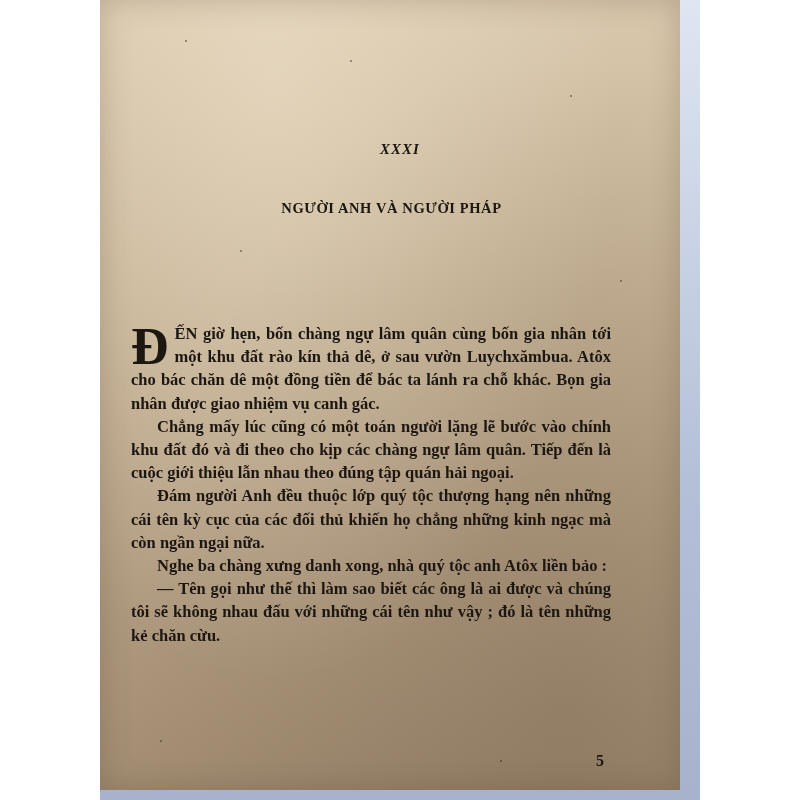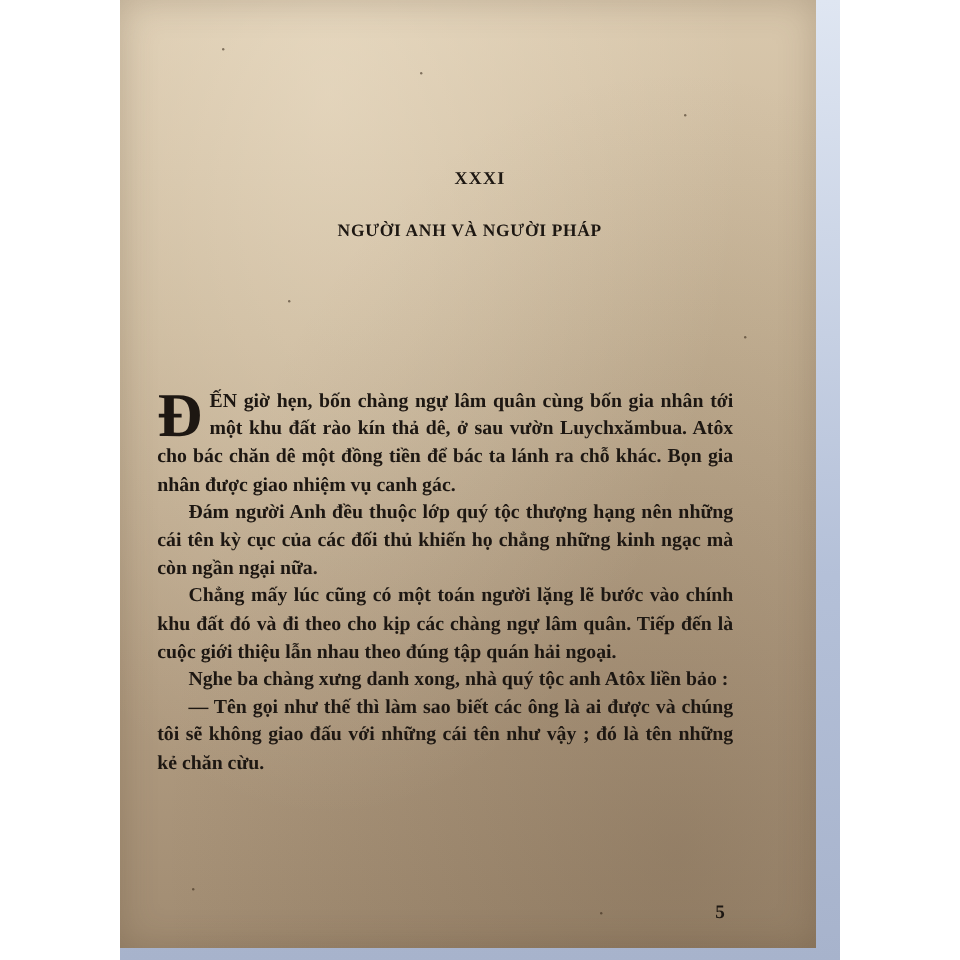--- a/index.html
+++ b/index.html
@@ -42,24 +42,25 @@
       position: absolute;
       top: 141px;
       left: 0;
       width: 100%;
       text-align: center;
       padding-left: 20px;
       box-sizing: border-box;
       font-weight: bold;
       font-size: 15px;
       letter-spacing: 1px;
+      font-style: italic;
     }
     .chapter-title {
       position: absolute;
-      top: 185px;
+      top: 200px;
       left: 0;
       width: 100%;
       text-align: center;
       padding-left: 3px;
       box-sizing: border-box;
       font-weight: bold;
       font-size: 14.5px;
       letter-spacing: 0.6px;
     }
     .body-text {
@@ -116,21 +117,21 @@
     <span class="speck" style="left:60px;top:740px;"></span>
     <span class="speck" style="left:400px;top:760px;"></span>
 
     <div class="chapter-num">XXXI</div>
     <div class="chapter-title">NGƯỜI ANH VÀ NGƯỜI PHÁP</div>
 
     <div class="body-text">
       <p class="first">
         <span class="dropcap">Đ</span><span>ẾN giờ hẹn, bốn chàng ngự lâm quân cùng bốn gia nhân tới một khu đất rào kín thả dê, ở sau vườn Luychxămbua. Atôx cho bác chăn dê một đồng tiền để bác ta lánh ra chỗ khác. Bọn gia nhân được giao nhiệm vụ canh gác.</span>
       </p>
+      <p>Chẳng mấy lúc cũng có một toán người lặng lẽ bước vào chính khu đất đó và đi theo cho kịp các chàng ngự lâm quân. Tiếp đến là cuộc giới thiệu lẫn nhau theo đúng tập quán hải ngoại.</p>
       <p>Đám người Anh đều thuộc lớp quý tộc thượng hạng nên những cái tên kỳ cục của các đối thủ khiến họ chẳng những kinh ngạc mà còn ngần ngại nữa.</p>
-      <p>Chẳng mấy lúc cũng có một toán người lặng lẽ bước vào chính khu đất đó và đi theo cho kịp các chàng ngự lâm quân. Tiếp đến là cuộc giới thiệu lẫn nhau theo đúng tập quán hải ngoại.</p>
       <p>Nghe ba chàng xưng danh xong, nhà quý tộc anh Atôx liền bảo :</p>
-      <p>— Tên gọi như thế thì làm sao biết các ông là ai được và chúng tôi sẽ không giao đấu với những cái tên như vậy ; đó là tên những kẻ chăn cừu.</p>
+      <p>— Tên gọi như thế thì làm sao biết các ông là ai được và chúng tôi sẽ không nhau đấu với những cái tên như vậy ; đó là tên những kẻ chăn cừu.</p>
     </div>
 
     <div class="page-number">5</div>
   </div>
 </div>
 
 </body></html>

